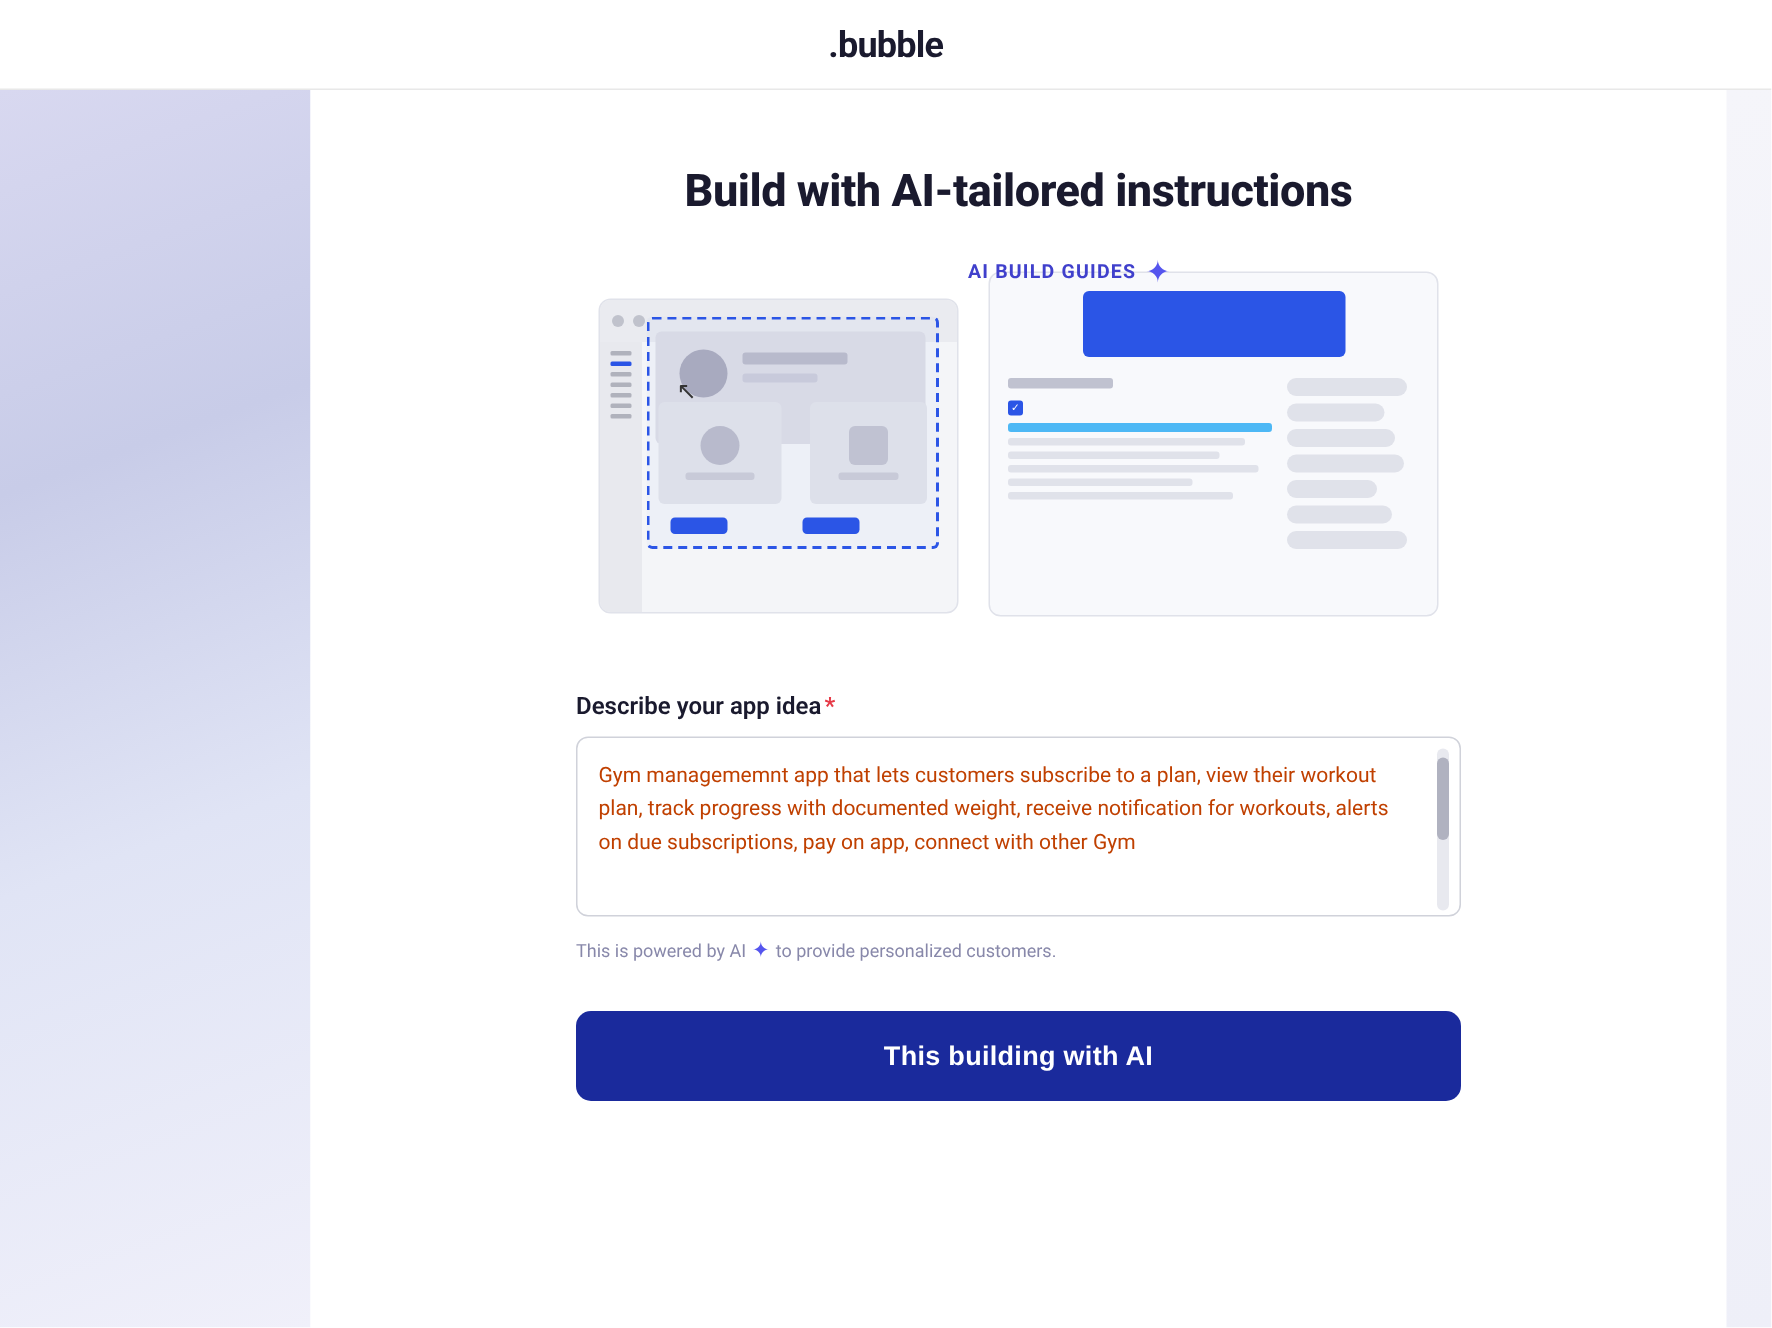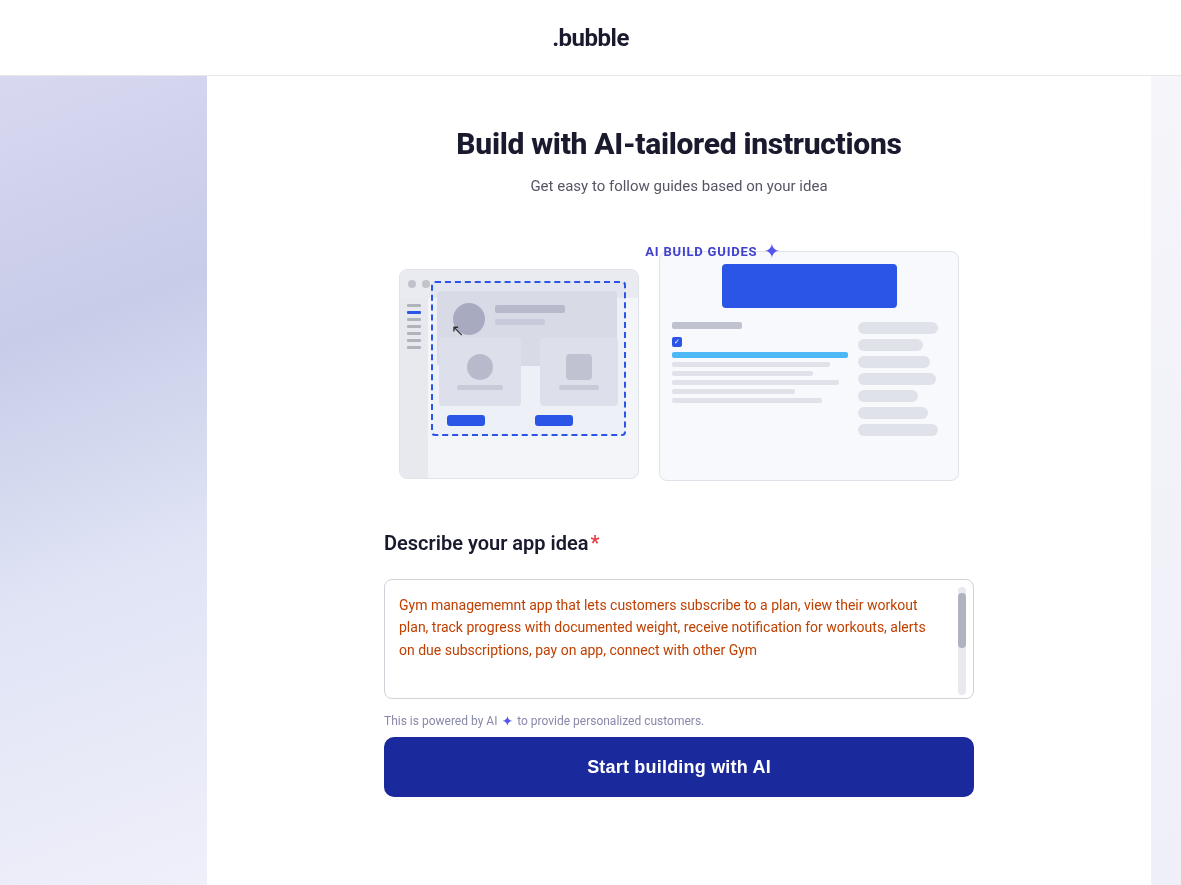--- a/index.html
+++ b/index.html
@@ -13,21 +13,21 @@
       background: #ffffff;
       width: 1181px;
       min-height: 885px;
       display: flex;
       flex-direction: column;
     }
 
     
     .header {
       width: 100%;
-      height: 76px;
+      height: 60px;
       background: #ffffff;
       border-bottom: 1px solid #e8e8e8;
       display: flex;
       align-items: center;
       justify-content: center;
     }
 
     .logo {
       font-size: 24px;
       font-weight: 700;
@@ -257,24 +257,24 @@
       padding: 12px;
       overflow: hidden;
     }
 
     .form-section {
       width: 100%;
     }
 
     
     .form-label {
-      font-size: 20px;
+      font-size: 16px;
       font-weight: 600;
       color: #1a1a2e;
-      margin-bottom: 24px;
+      margin-bottom: 11px;
       display: block;
       width: 100%;
     }
 
     .form-label .required {
       color: #e63946;
       margin-left: 2px;
     }
 
     .textarea-wrapper {
@@ -312,21 +312,21 @@
       height: 55px;
       background: #b0b2c0;
       border-radius: 4px;
       position: absolute;
       top: 6px;
     }
 
     .powered-by-text {
       font-size: 12px;
       color: #8888aa;
-      margin-bottom: 8px;
+      margin-bottom: 32px;
       display: flex;
       align-items: center;
       gap: 4px;
     }
 
     .ai-sparkle-sm {
       color: #5555ee;
       font-size: 14px;
     }
 
@@ -353,21 +353,20 @@
 
 <div class="main-layout">
 
   <div class="left-sidebar"></div>
 
   <div class="main-content">
     <div class="content-inner">
 
       <h1 class="page-title">Build with AI-tailored instructions</h1>
 
-      <p class="page-subtitle">Get easy to follow guides based on your idea</p>
 
       <div class="illustration-container">
 
         <div class="ai-badge">
           <span class="ai-badge-text">AI BUILD GUIDES</span>
           <span class="sparkle-icon">✦</span>
         </div>
 
         <div class="editor-mockup">
           <div class="editor-toolbar">
@@ -460,21 +459,21 @@
         </div>
 
         
         <div class="powered-by-text">
           <span>This is powered by AI</span>
           <span class="ai-sparkle-sm">✦</span>
           <span>to provide personalized customers.</span>
         </div>
 
         
-        <button class="cta-button">Start building with AI</button>
+        <button class="cta-button">This building with AI</button>
 
       </div>
 
     </div>
   </div>
 
   <div class="right-sidebar"></div>
 
 </div>
 

